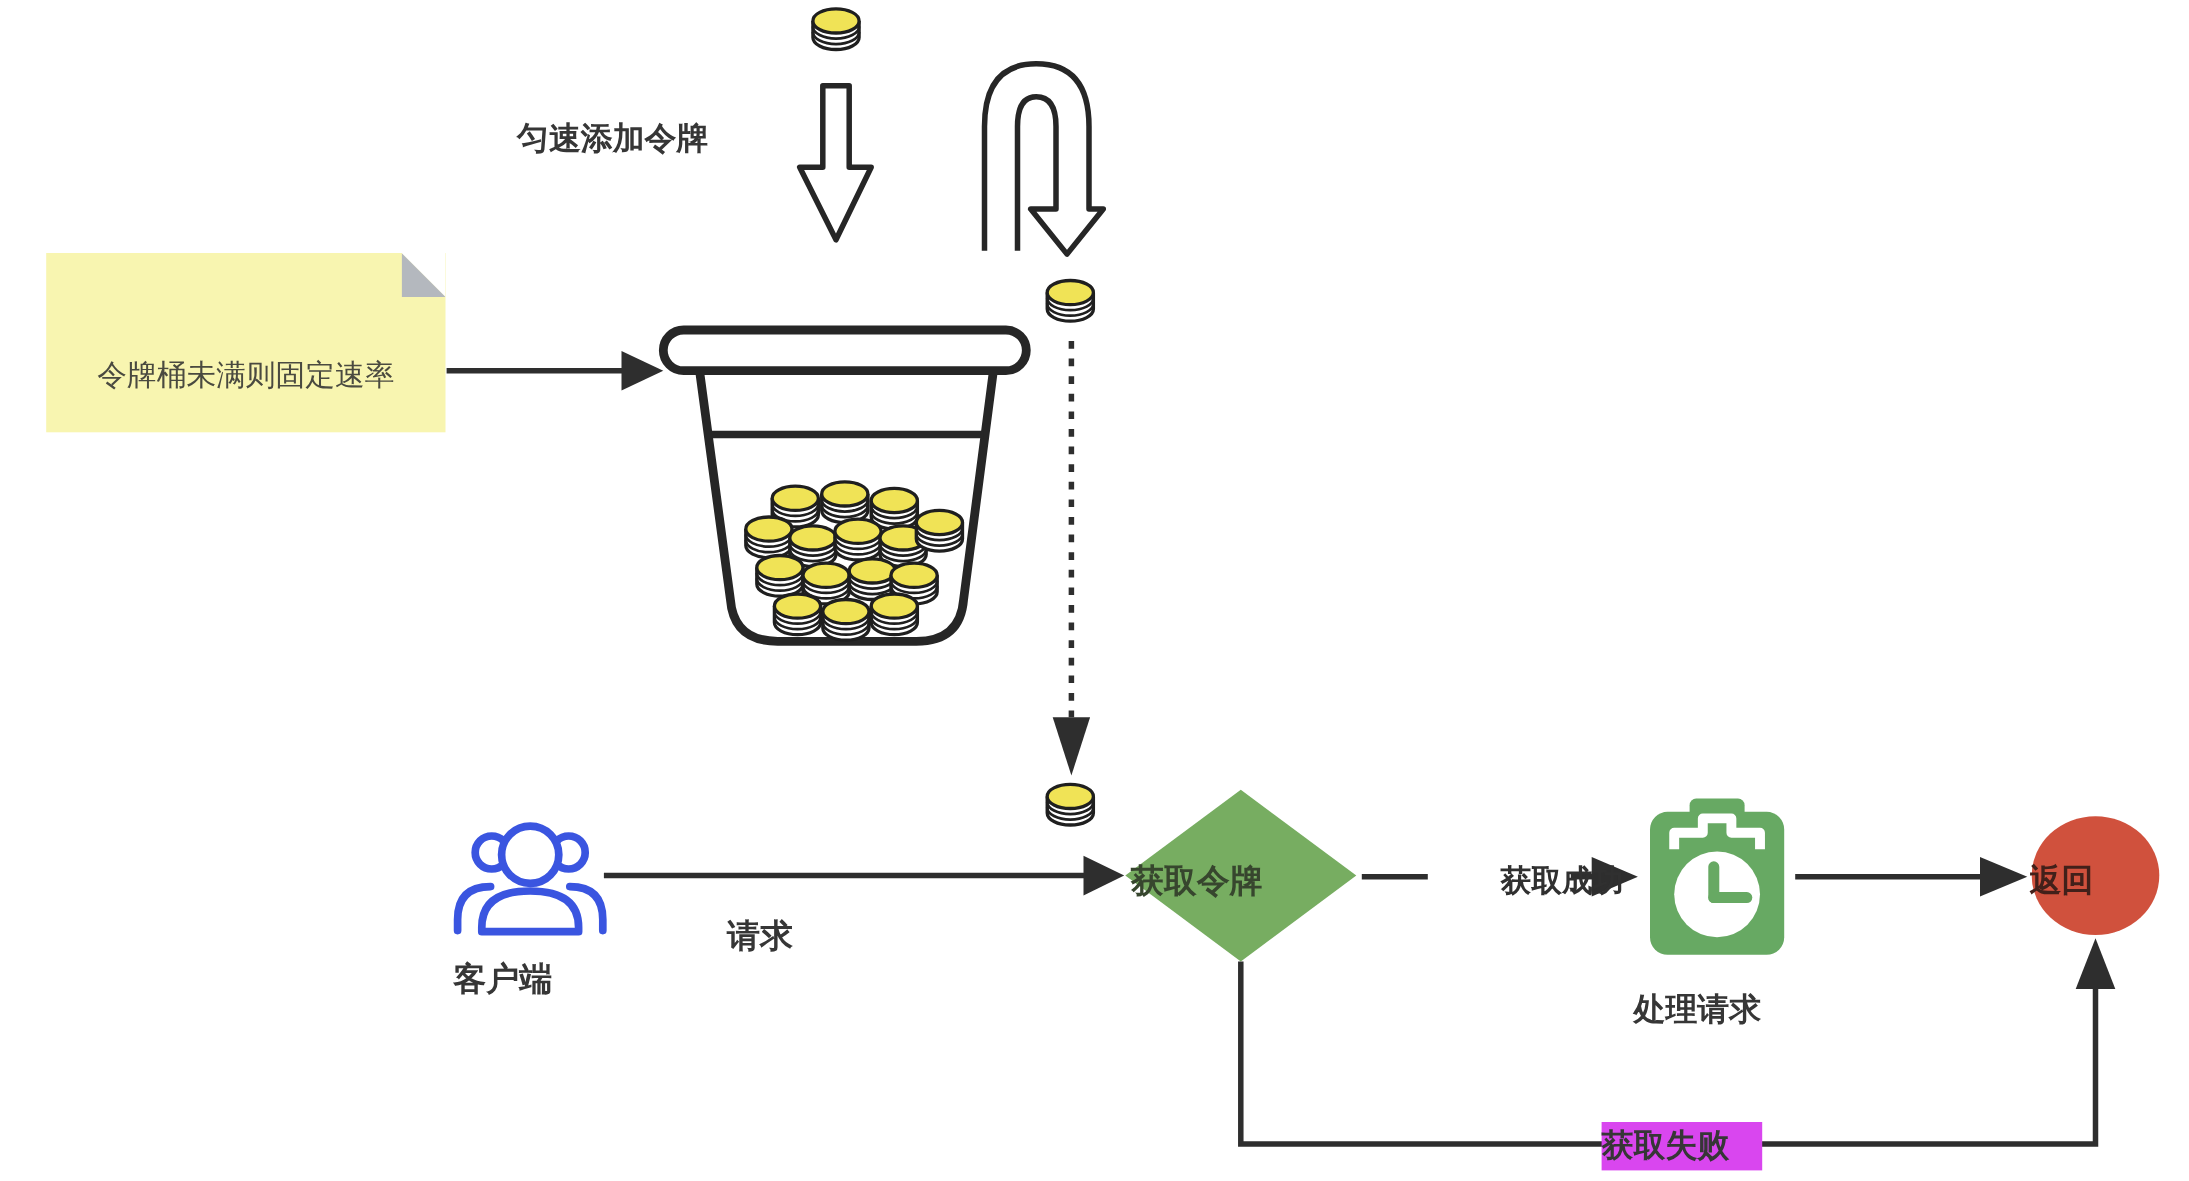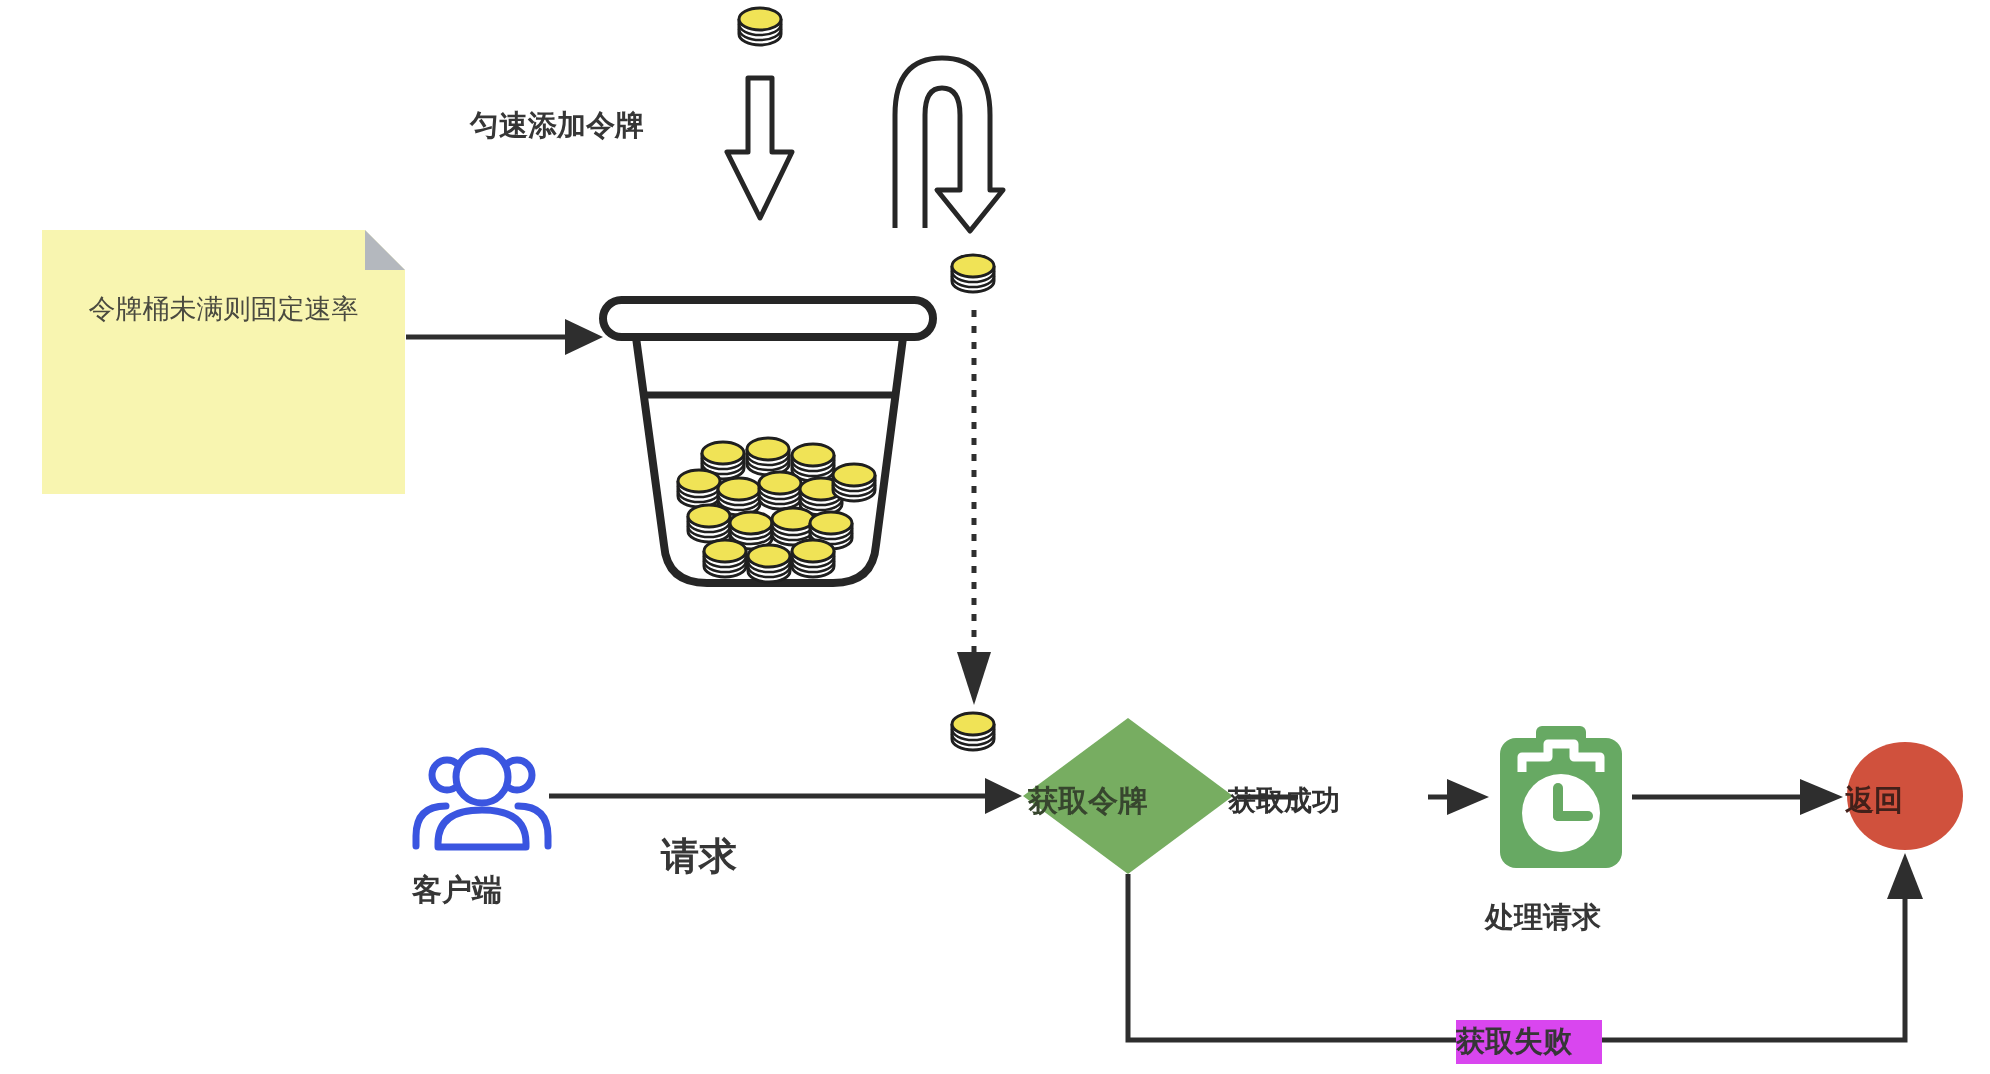--- a/index.html
+++ b/index.html
@@ -27,31 +27,31 @@
   .return-circle{fill:var(--return-red,#d0513d);}
   .clipboard-body{fill:var(--clipboard-green,#67a963);}
   .clipboard-clip{fill:none;stroke:#ffffff;stroke-width:9;stroke-linejoin:round;}
   .clock-face{fill:#ffffff;}
   .clock-hand{stroke:var(--clipboard-green,#67a963);stroke-width:10;stroke-linecap:round;fill:none;}
   .client-stroke{fill:#ffffff;stroke:var(--client-blue,#3a55e0);stroke-width:7;stroke-linecap:round;stroke-linejoin:round;}
 
   
   .label{position:absolute;z-index:3;font-weight:bold;color:#363636;text-align:left;white-space:nowrap;}
   .lbl-add-tokens{left:470px;top:106px;width:240px;font-size:29px;}
-  .lbl-request{left:661px;top:831px;width:120px;font-size:38px;}
+  .lbl-request{left:661px;top:831px;width:120px;font-size:30px;}
   .lbl-client{left:412px;top:870px;width:140px;font-size:30px;}
   .lbl-acquire-token{left:1028px;top:781px;width:200px;font-size:30px;color:var(--diamond-text,#37462e);}
-  .lbl-acquire-success{left:1228px;top:782px;width:140px;font-size:28px;color:#303030;}
+  .lbl-acquire-success{left:1364px;top:782px;width:140px;font-size:28px;color:#303030;}
   .lbl-process-request{left:1485px;top:898px;width:140px;font-size:29px;}
   .lbl-return{left:1845px;top:781px;width:120px;font-size:29px;color:var(--return-text,#42201a);}
   .lbl-acquire-fail{left:1456px;top:1020px;width:146px;font-size:29px;background:#d946ef;padding:2px 0;}
 
   
-  .note{position:absolute;z-index:2;left:42px;top:230px;width:363px;height:264px;
-        background:var(--note-yellow,#f8f5b0);box-sizing:border-box;padding-top:60px;
+  .note{position:absolute;z-index:2;left:42px;top:230px;width:363px;height:163px;
+        background:var(--note-yellow,#f8f5b0);box-sizing:border-box;padding-top:92px;
         text-align:center;font-size:27px;line-height:38px;color:#4a4a40;}
   .note-cut{position:absolute;top:0;right:0;width:40px;height:40px;background:#ffffff;
         clip-path:polygon(0 0,100% 0,100% 100%);}
   .note-fold{position:absolute;top:0;right:0;width:40px;height:40px;background:var(--note-fold,#b4b8be);
         clip-path:polygon(0 0,100% 100%,0 100%);}
 </style>
 </head>
 <body>
 
 <div id="canvas">

